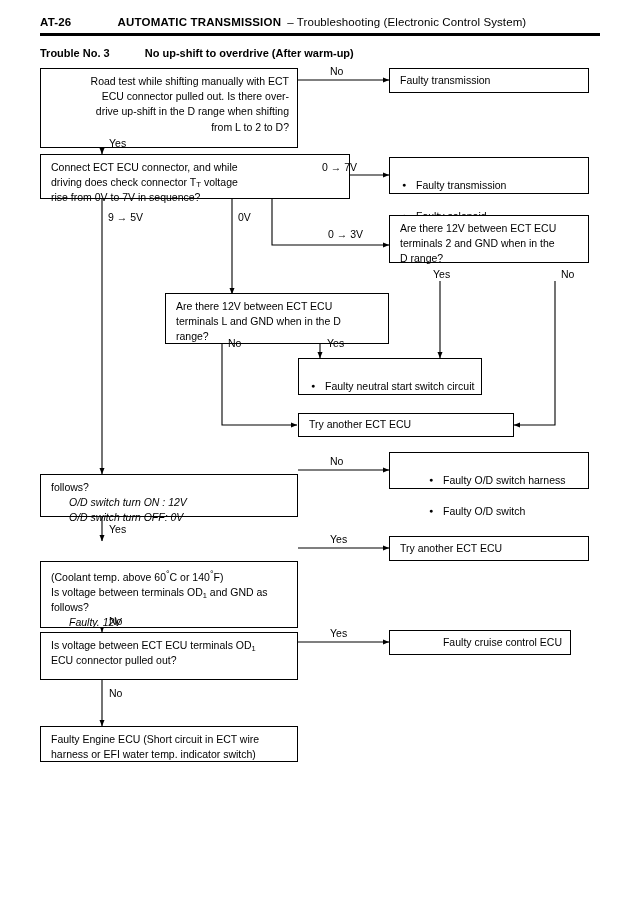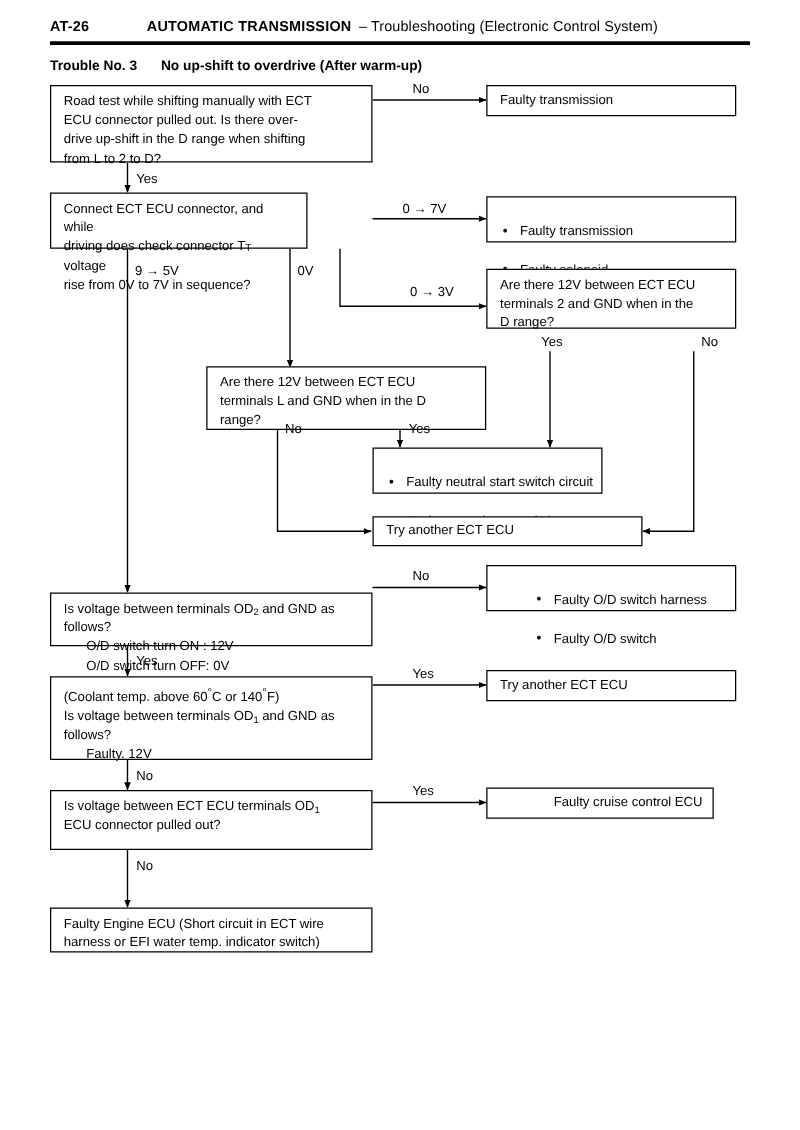--- a/index.html
+++ b/index.html
@@ -52,21 +52,21 @@
   }
 
   #trouble-line {
     position: absolute;
     left: 40px;
     top: 47px;
     font-size: 11px;
     font-weight: bold;
     white-space: nowrap;
   }
-  #trouble-line .trouble-no { margin-right: 16px; }
+  #trouble-line .trouble-no { margin-right: 32px; }
 
   
   #flowchart {
     position: absolute;
     left: 0;
     top: 0;
     width: 640px;
     height: 904px;
   }
   #wires {
@@ -120,21 +120,21 @@
   }
 
   sub {
     font-size: 7.5px;
     vertical-align: baseline;
     position: relative;
     top: 2px;
   }
   .deg { font-size: 9px; vertical-align: super; position: relative; top: 1px; }
   .sm-t { font-size: 8px; vertical-align: baseline; position: relative; top: 1px; }
-  .indent { padding-left: 18px; display: block; }
+  .indent { padding-left: 18px; display: block; font-style: italic; }
 </style>
 </head>
 <body>
 
 <div id="page-header">
   <div class="hdr-row">
     <span class="hdr-page-no">AT-26</span>
     <span class="hdr-title">AUTOMATIC TRANSMISSION</span>
     <span style="width:6px"></span>
     <span class="hdr-sub">– Troubleshooting (Electronic Control System)</span>
@@ -181,33 +181,33 @@
       <path d="M298,548 L389,548" marker-end="url(#ah)"></path>
 
       <path d="M102,608 L102,632" marker-end="url(#ah)"></path>
 
       <path d="M298,642 L389,642" marker-end="url(#ah)"></path>
 
       <path d="M102,680 L102,726" marker-end="url(#ah)"></path>
     </g>
   </svg>
 
-  <div class="node" style="left:40px; top:68px; width:258px; height:62px;">Road test while shifting manually with ECT
+  <div class="node" style="left:40px; top:68px; width:258px; height:80px;text-align:right;">Road test while shifting manually with ECT
 ECU connector pulled out.  Is there over-
 drive up-shift in the D range when shifting
 from L to 2 to D?</div>
 
   <div class="node center" style="left:389px; top:68px; width:200px; height:25px;">
     <span>Faulty transmission</span>
   </div>
 
   <div class="edge-label" style="left:330px; top:66px;">No</div>
   <div class="edge-label" style="left:109px; top:138px;">Yes</div>
 
-  <div class="node" style="left:40px; top:154px; width:206px; height:45px; white-space:normal;">
+  <div class="node" style="left:40px; top:154px; width:310px; height:45px; white-space:normal;">
     <div><span>Connect ECT ECU connector, and while</span></div>
     <div><span>driving does check connector T</span><span class="sm-t">T</span><span> voltage</span></div>
     <div><span>rise from 0V to 7V in sequence?</span></div>
   </div>
 
   <div class="node bullets" style="left:389px; top:157px; width:200px; height:37px;">
     <div class="bullet-row">
         <span class="bullet-dot"></span>
         <span>Faulty transmission</span>
       </div>
@@ -246,41 +246,40 @@
         <span class="bullet-dot"></span>
         <span>Faulty neutral start switch</span>
       </div>
   </div>
 
   <div class="node center" style="left:298px; top:413px; width:216px; height:24px;">
     <span>Try another ECT ECU</span>
   </div>
 
   <div class="node" style="left:40px; top:474px; width:258px; height:43px; white-space:normal;">
-    <div><span>Is voltage between terminals OD</span><sub>2</sub><span> and GND as</span></div>
     <div><span>follows?</span></div>
     <div class="indent"><span>O/D switch turn ON  :  12V</span></div>
     <div class="indent"><span>O/D switch turn OFF:   0V</span></div>
   </div>
 
   <div class="node bullets" style="left:389px; top:452px; width:200px; height:37px;padding-left:39px;">
     <div class="bullet-row">
         <span class="bullet-dot"></span>
         <span>Faulty O/D switch harness</span>
       </div>
     <div class="bullet-row">
         <span class="bullet-dot"></span>
         <span>Faulty O/D switch</span>
       </div>
   </div>
 
   <div class="edge-label" style="left:330px; top:456px;">No</div>
   <div class="edge-label" style="left:109px; top:524px;">Yes</div>
 
-  <div class="node" style="left:40px; top:541px; width:258px; height:67px; white-space:normal;">
+  <div class="node" style="left:40px; top:561px; width:258px; height:67px; white-space:normal;">
     <div><span>(Coolant temp. above 60</span><span class="deg">°</span><span>C or 140</span><span class="deg">°</span><span>F)</span></div>
     <div><span>Is voltage between terminals OD</span><sub>1</sub><span> and GND as</span></div>
     <div><span>follows?</span></div>
     <div class="indent"><span>Faulty.  12V</span></div>
   </div>
 
   <div class="node center" style="left:389px; top:536px; width:200px; height:25px;">
     <span>Try another ECT ECU</span>
   </div>
 

